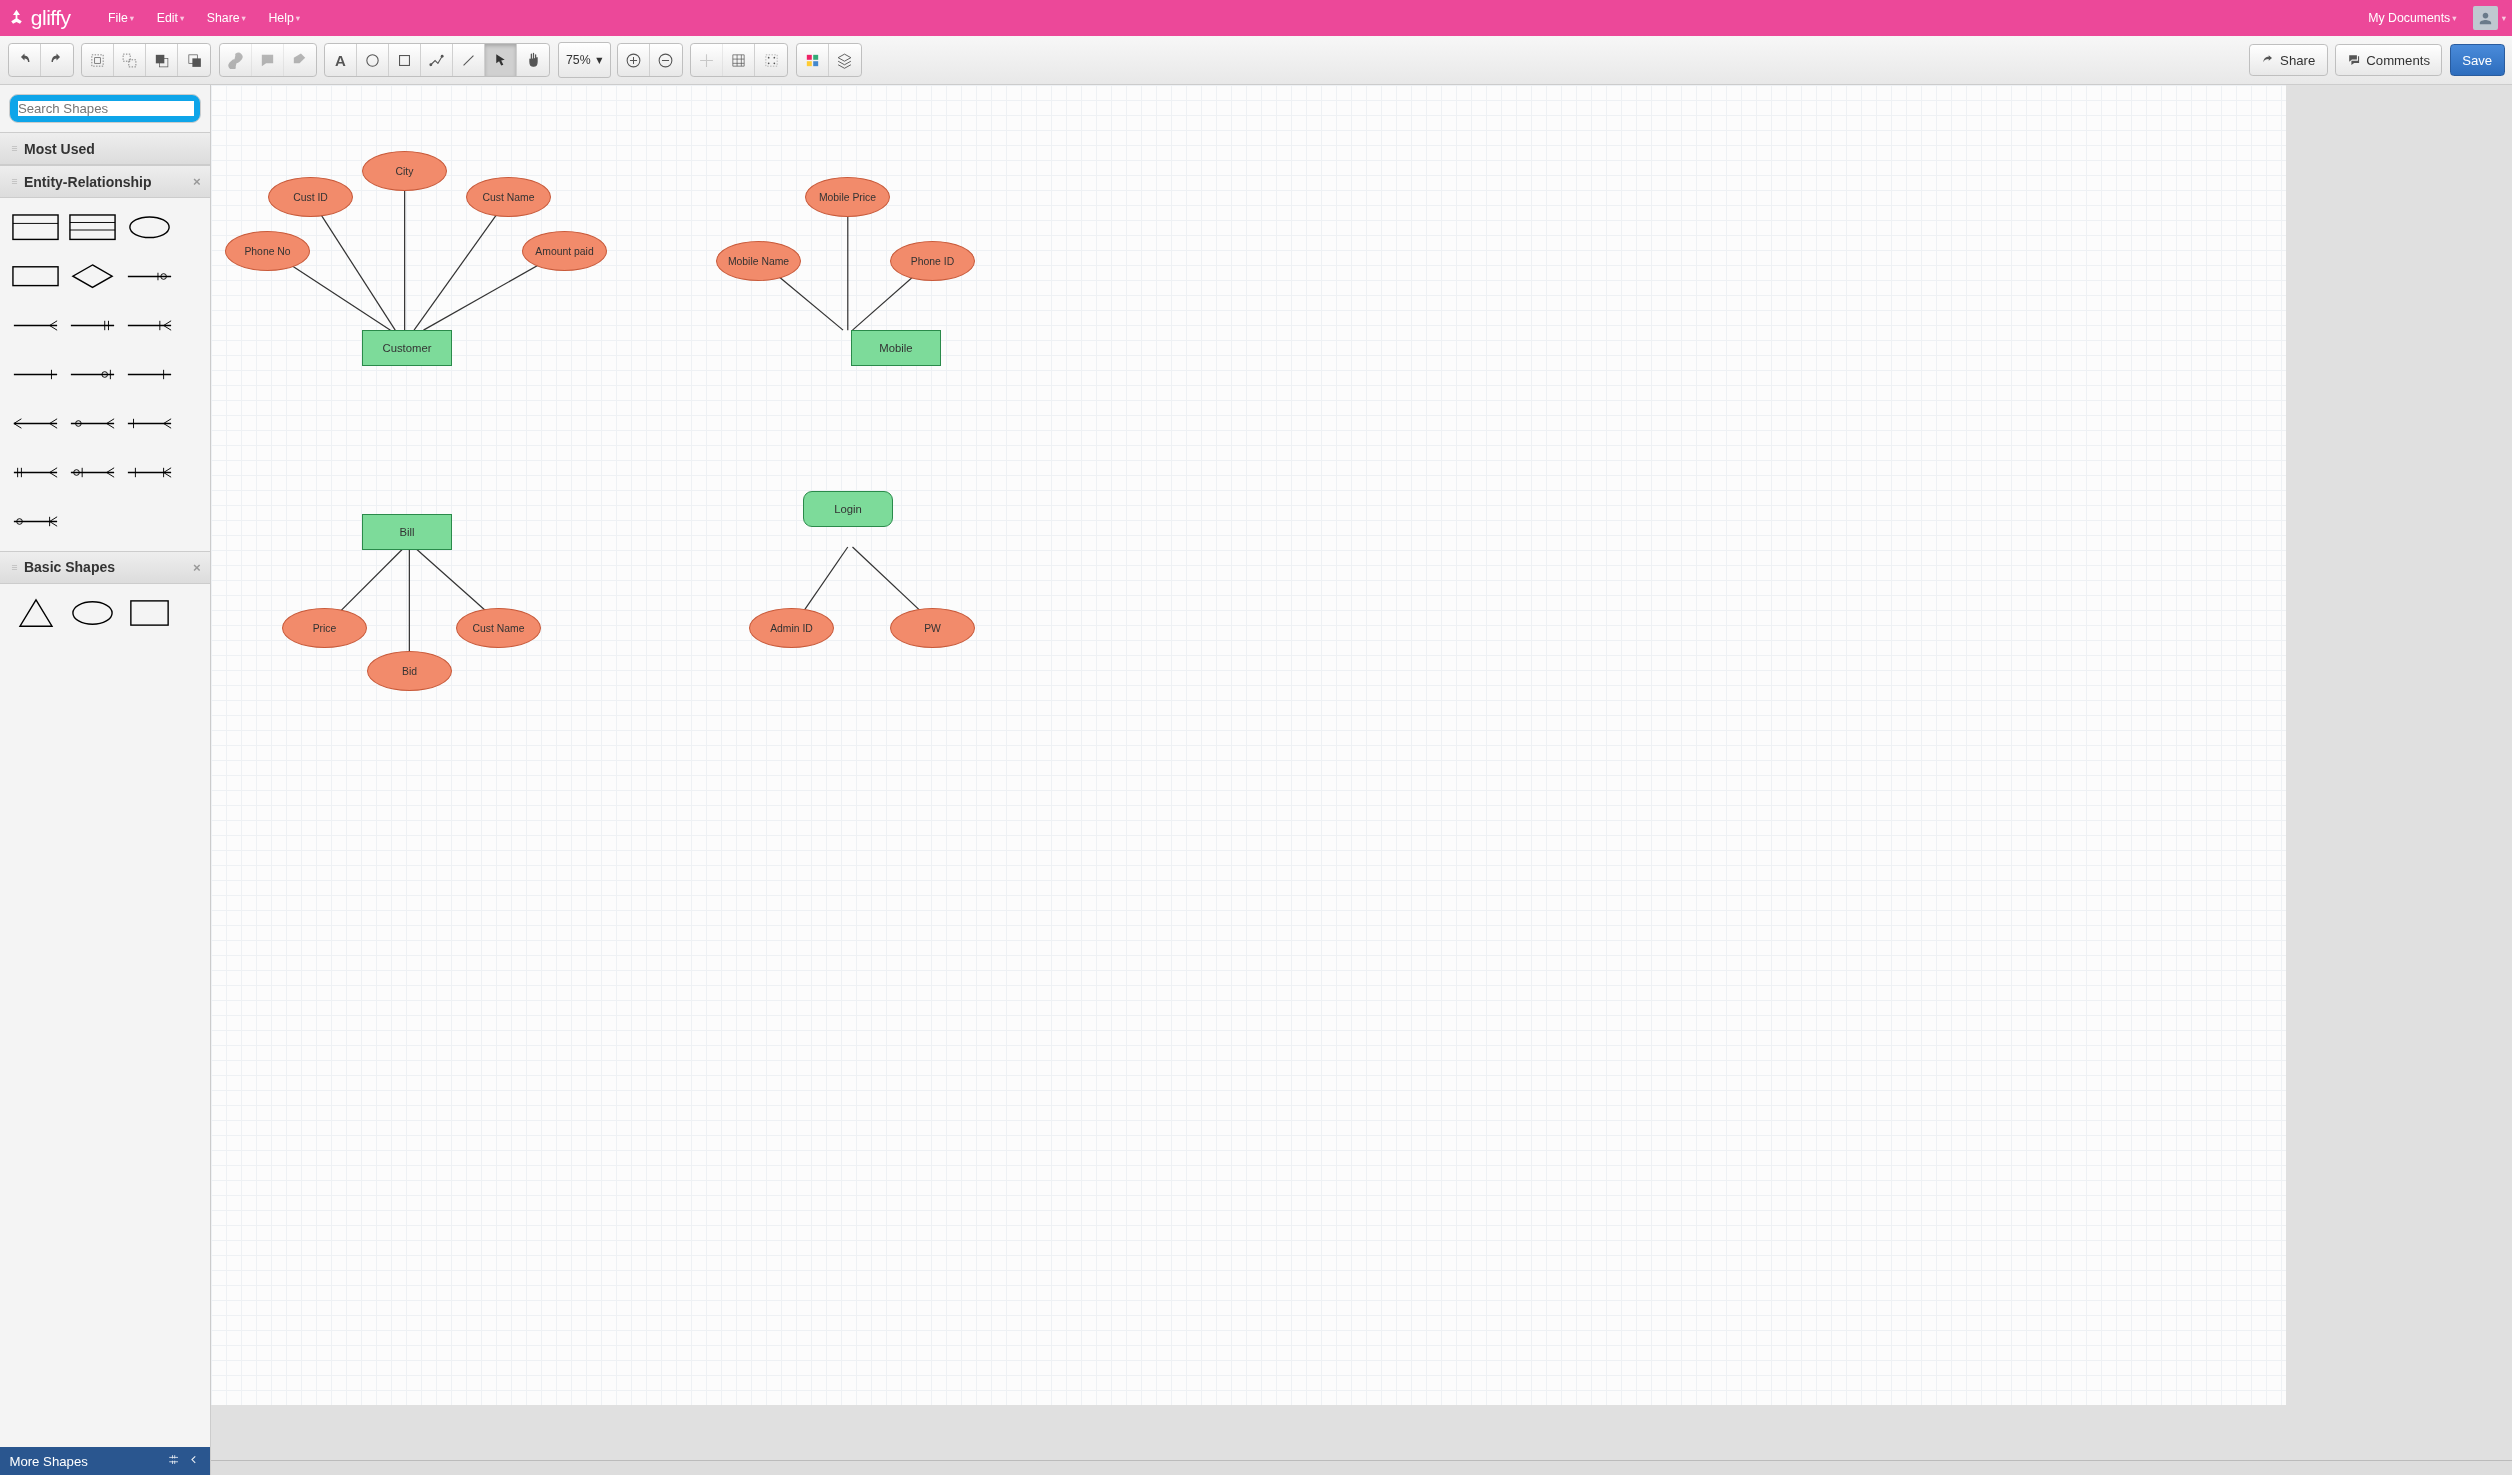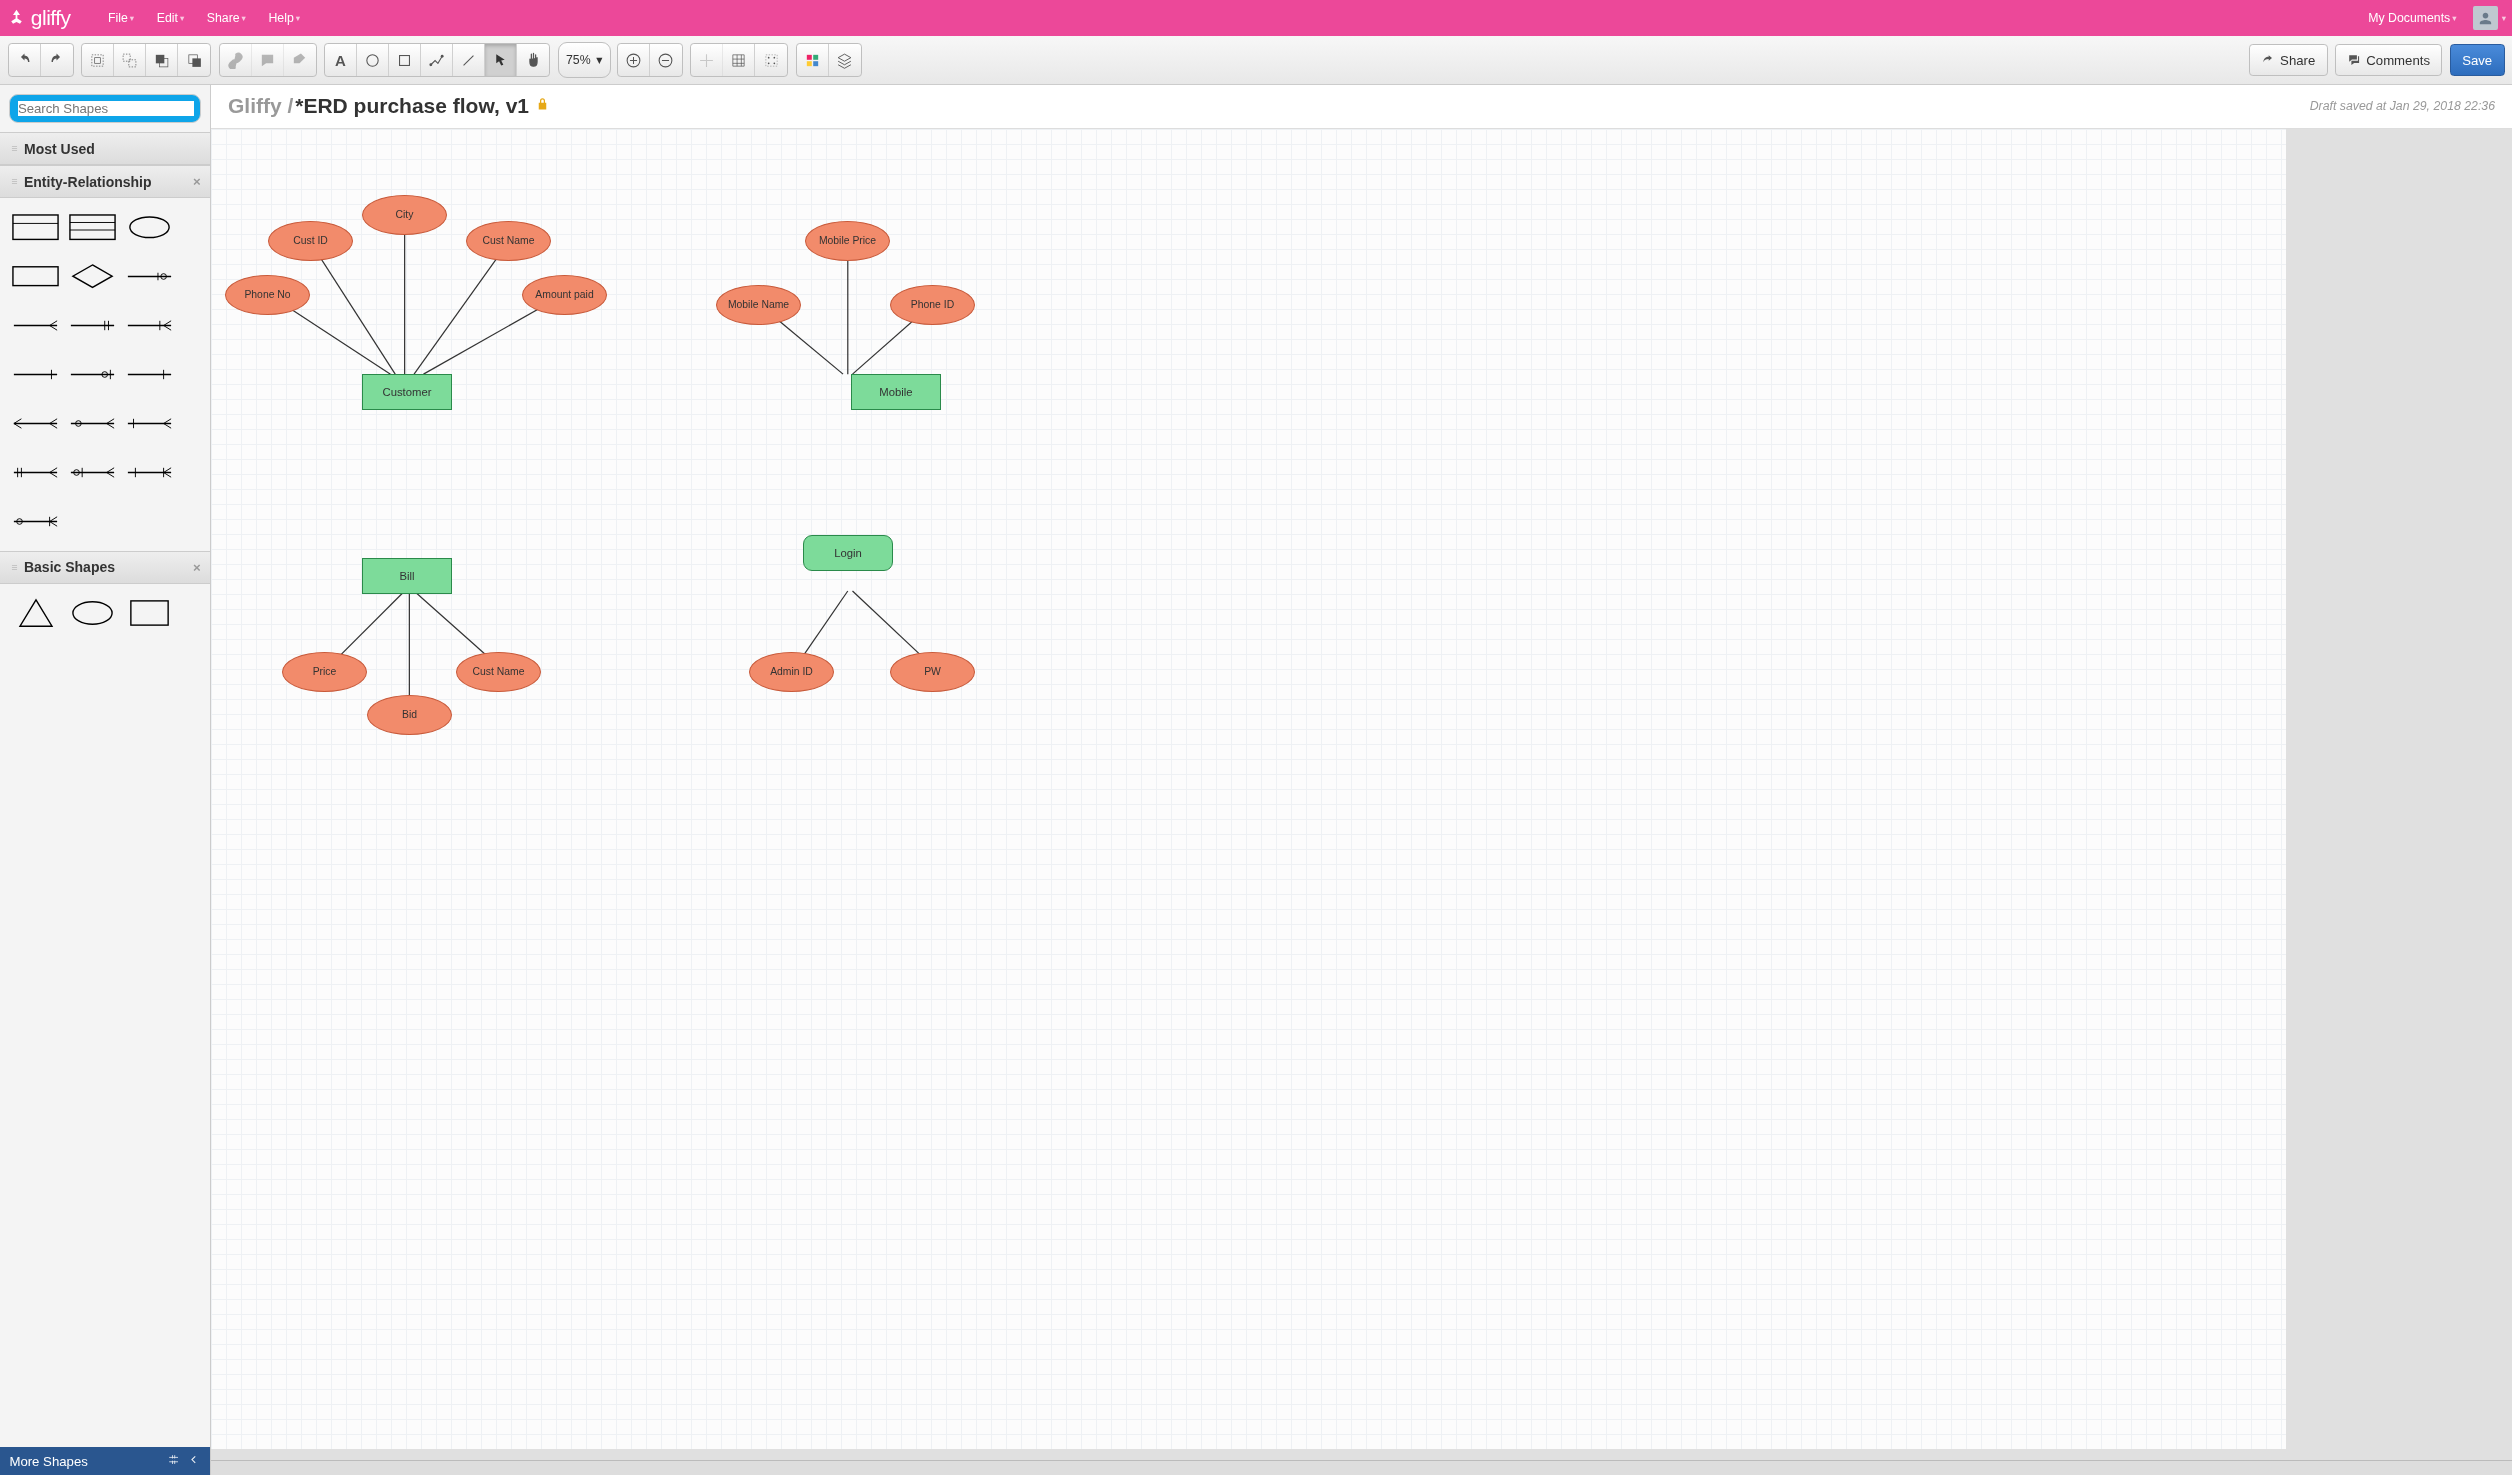--- a/index.html
+++ b/index.html
@@ -17,21 +17,21 @@
 .topnav .user-icon { width: 24.5px; height: 24.5px; background: #c0c8d0; border-radius: 1.9px; display:flex; align-items:center; justify-content:center; margin-left: 7.5px; }
 
 
 .toolbar { background: linear-gradient(#f7f7f7, #e8e8e8); border-bottom: 0.9px solid #ccc; height: 49px; display: flex; align-items: center; padding: 0 7.5px; gap: 7.5px; }
 .tool-group { display: flex; border: 0.9px solid #bfbfbf; border-radius: 3.8px; overflow: hidden; background: linear-gradient(#ffffff,#e8e8e8); }
 .tool-btn { width: 32px; height: 32px; display: flex; align-items: center; justify-content: center; cursor: pointer; border-right: 0.9px solid #d0d0d0; color:#555; }
 .tool-btn:last-child { border-right: none; }
 .tool-btn.active { background: #d0d0d0; box-shadow: inset 0 1.9px 3.8px rgba(0,0,0,0.2); }
 .tool-btn.disabled { opacity: 0.4; cursor: default; }
 .zoom-group { display: flex; align-items: center; gap: 5.7px; }
-.zoom-select { border: 0.9px solid #bfbfbf; border-radius: 9px; background: linear-gradient(#ffffff,#e8e8e8); height: 36px; padding: 0 7.5px; display:flex; align-items:center; gap:5.7px; cursor:pointer; }
+.zoom-select { border: 0.9px solid #bfbfbf; border-radius: 3px; background: linear-gradient(#ffffff,#e8e8e8); height: 36px; padding: 0 7.5px; display:flex; align-items:center; gap:5.7px; cursor:pointer; }
 .toolbar .spacer { flex: 1; }
 .pill-btn { border: 0.9px solid #bfbfbf; border-radius: 3.8px; background: linear-gradient(#ffffff,#e8e8e8); height: 32px; padding: 0 11.3px; display:flex; align-items:center; gap:5.7px; cursor:pointer; font-size:13.2px; }
 .pill-btn.primary { background: linear-gradient(#4a8bda, #2d6dbd); color: #fff; border-color:#2a5c9e; }
 
 
 .main { flex: 1; display: flex; min-height: 0; }
 
 
 .sidebar { width: 211px; background: #f4f4f4; border-right: 0.9px solid #ccc; display: flex; flex-direction: column; }
 .search-wrap { padding: 9.4px; }
@@ -463,29 +463,20 @@
         <span class="ico"><svg width="13.2" height="13.2" viewBox="0 0 24 24">
               <path d="M4 8h16M4 16h16M10 4v6M14 4v6M10 14v6M14 14v6" stroke="#fff" stroke-width="1.5"></path>
             </svg></span>
         <span class="ico"><svg width="13.2" height="13.2" viewBox="0 0 24 24">
               <path d="M15 6l-6 6 6 6" stroke="#fff" fill="none" stroke-width="2"></path>
             </svg></span>
       </div>
     </div>
 
     <div class="canvas-area">
-      <div class="doc-header">
-        <span class="crumb">Gliffy /</span>
-        <span class="title">*ERD purchase flow, v1</span>
-        <span class="lock"><svg width="15" height="15" viewBox="0 0 24 24">
-              <path fill="#e6a817" d="M12 2a4 4 0 00-4 4v3H6v11h12V9h-2V6a4 4 0 00-4-4zm-2 7V6a2 2 0 114 0v3z"></path>
-            </svg></span>
-        <div class="spacer"></div>
-        <span class="status">Draft saved at Jan 29, 2018 22:36</span>
-      </div>
       <div class="canvas-scroll">
         <div class="canvas">
           <svg class="edges" width="2075" height="1320" viewBox="0 0 2200 1400">
 
             <line class="edge" x1="60" y1="175" x2="190" y2="260"></line>
             <line class="edge" x1="105" y1="120" x2="195" y2="260"></line>
             <line class="edge" x1="205" y1="100" x2="205" y2="260"></line>
             <line class="edge" x1="315" y1="120" x2="215" y2="260"></line>
             <line class="edge" x1="375" y1="175" x2="225" y2="260"></line>
 

